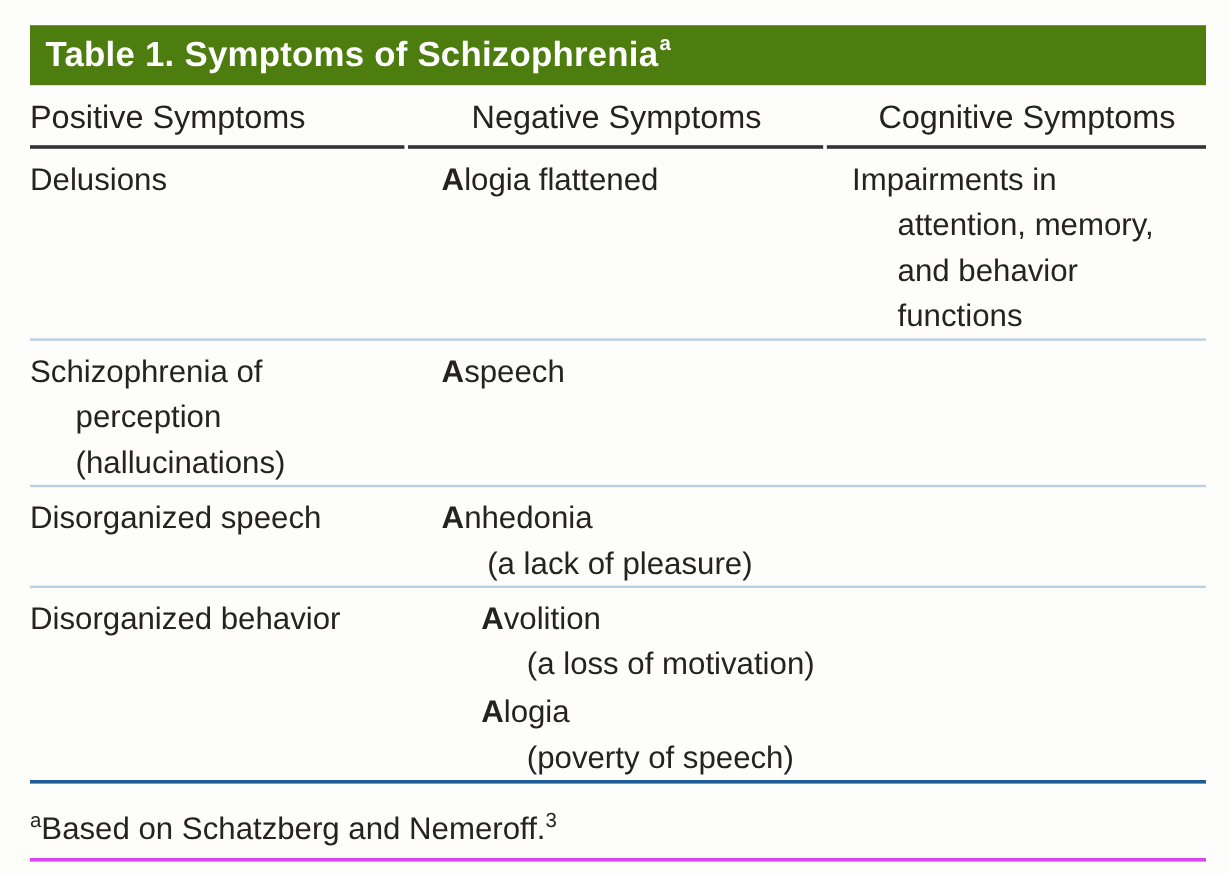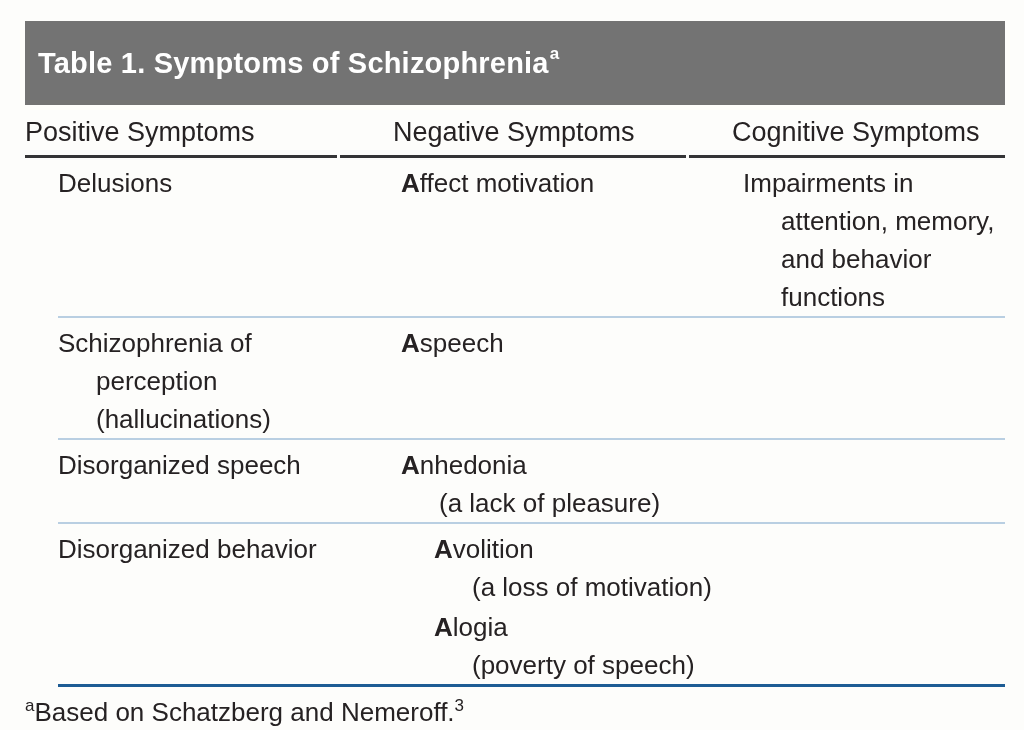--- a/index.html
+++ b/index.html
@@ -7,22 +7,22 @@
     width: 1024px; height: 730px;
     background: #fdfdfb;
     font-family: "Liberation Sans", sans-serif;
     color: #262223;
     position: relative;
     overflow: hidden;
   }
   .table-wrap { position: absolute; left: 25px; top: 21px; width: 980px; }
 
   .title-bar {
-    height: 84px;
-    background: #737373;
+    height: 50px;
+    background: #4d7c0f;
     color: #ffffff;
     display: flex;
     align-items: center;
     padding-left: 13px;
     box-sizing: border-box;
     font-size: 29px;
     font-weight: bold;
     letter-spacing: 0.2px;
   }
   .title-bar sup { font-size: 17px; position: relative; top: -9px; margin-left: 1px; }
@@ -41,40 +41,39 @@
     white-space: nowrap;
   }
   .header-row .c1 { padding-left: 0; }
   .header-row .c2 { padding-left: 53px; }
   .header-row .c3 { padding-left: 43px; }
 
   .row {
     border-bottom: 2px solid #b9cfe2;
     padding-top: 6px;
     box-sizing: content-box;
-    margin-left: 33px;
   }
   .row.last { border-bottom: 3px solid #1d5c94; gap: 36px; }
   .r1 { min-height: 148px; }
   .r2 { min-height: 112px; }
   .r3 { min-height: 72px; }
   .r4 { min-height: 154px; }
 
   .cell { font-size: 26px; }
   .cell .line { line-height: 38px; white-space: nowrap; }
   .cell.neg { padding-left: 28px; }
   .cell.cog { padding-left: 21px; }
   .line.wrap { padding-left: 38px; }
   .lead { font-weight: bold; }
   .neg .item + .item { margin-top: 2px; }
 
   .footnote-row {
-    border-bottom: 3px solid #14532d;
+    border-bottom: 3px solid #d946ef;
     min-height: 44px;
-    padding-top: 6px;
+    padding-top: 18px;
     font-size: 26px;
     line-height: 38px;
   }
   .footnote-row sup { font-size: 17px; line-height: 0; }
 </style>
 </head>
 <body>
 
 <div class="table-wrap">
 
@@ -88,21 +87,21 @@
     <div class="cell c2">Negative Symptoms</div>
     <div class="cell c3">Cognitive Symptoms</div>
   </div>
 
   <div class="grid row r1">
     <div class="cell pos">
       <div class="line">Delusions</div>
     </div>
     <div class="cell neg">
       <div class="item">
-        <div class="line"><span class="lead">A</span><span>ffect motivation</span></div>
+        <div class="line"><span class="lead">A</span><span>logia flattened</span></div>
       </div>
     </div>
     <div class="cell cog">
       <div class="line">Impairments in</div>
       <div class="line wrap">attention, memory,</div>
       <div class="line wrap">and behavior</div>
       <div class="line wrap">functions</div>
     </div>
   </div>
 

